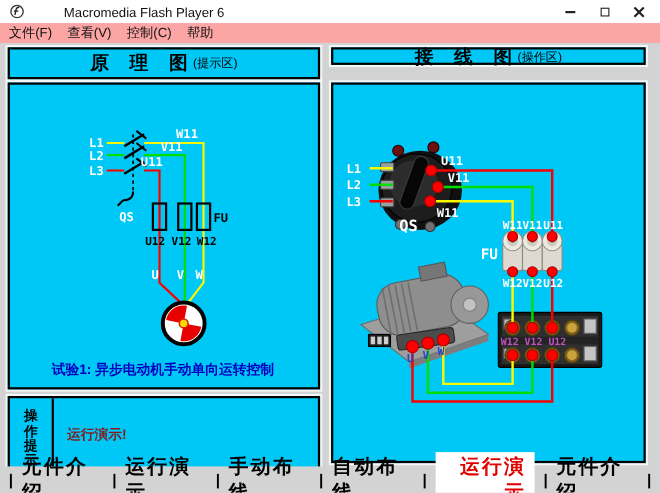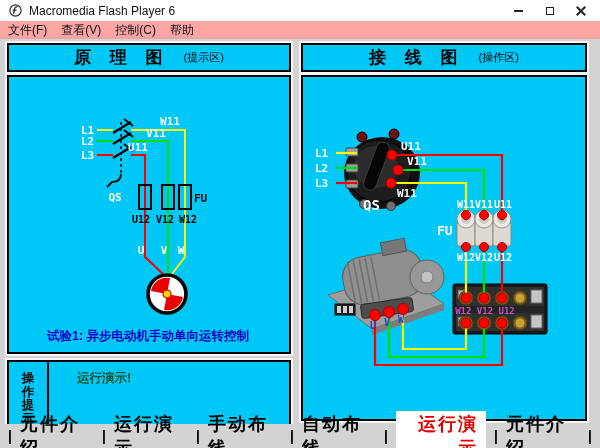--- a/index.html
+++ b/index.html
@@ -1,52 +1,52 @@
 <!DOCTYPE html>
 <html><head>
 <meta charset="utf-8">
 <style>
   * { margin:0; padding:0; box-sizing:border-box; }
   html,body { width:600px; height:448px; overflow:hidden; }
   body { font-family:"Liberation Sans", sans-serif; background:#d3d3d3; position:relative; }
   .window { position:absolute; left:0; top:0; width:600px; height:448px; background:#d3d3d3; }
 
   
-  .titlebar { position:absolute; left:0; top:0; width:600px; height:21px; background:#ffffff; display:flex; align-items:center; }
+  .titlebar { position:absolute; left:0; top:0; width:600px; height:21px; background:#ffffff; display:flex; align-items:center;gap:29px; }
   .app-icon { width:13px; height:13px; margin-left:9px; }
   .title-text { font-size:12px; color:#111; margin-left:7px; }
   .winbtns { position:absolute; right:4px; top:0; height:21px; display:flex; }
   .winbtn { width:31px; height:21px; display:flex; align-items:center; justify-content:center; cursor:default; }
   .glyph-min { width:9px; height:2px; background:#222; }
   .glyph-max { width:8px; height:8px; border:1px solid #222; }
   .glyph-close { position:relative; width:10px; height:10px; }
   .glyph-close i { position:absolute; left:-1px; top:4px; width:12px; height:2px; background:#222; }
   .glyph-close i:first-child { transform:rotate(45deg); }
   .glyph-close i:last-child  { transform:rotate(-45deg); }
 
   
   .menubar { position:absolute; left:0; top:21px; width:600px; height:18px; background:#fca5a5; display:flex; align-items:center; padding-left:8px; }
   .menu-item { font-size:12px; color:#111; margin-right:14px; }
 
   
-  .panel { position:absolute; background:#00c8f6; border:2px solid #000; box-shadow:0 0 0 2px #f6f6f6;gap:16px; }
+  .panel { position:absolute; background:#00c8f6; border:2px solid #000; box-shadow:0 0 0 2px #f6f6f6; }
   .hdr-left  { left:7px;  top:43px; width:284px; height:29px; }
   .main-left { left:7px;  top:75px; width:284px; height:279px; }
   .hint-box  { left:7px;  top:360px; width:284px; height:78px; display:flex; }
-  .hdr-right { left:301px; top:43px; width:286px; height:29px; }
+  .hdr-right { left:301px; top:43px; width:286px; height:16px; }
   .main-right{ left:301px; top:75px; width:286px; height:346px; }
   .panel-hdr { display:flex; align-items:center; justify-content:center; }
   .hdr-big   { font-size:17px; font-weight:bold; color:#000; letter-spacing:7px; }
   .hdr-small { font-size:11px; font-weight:normal; color:#000; margin-left:-2px; }
 
   
   .hint-title { width:40px; border-right:2px solid #000; display:flex; align-items:center; justify-content:center; }
   .hint-title div { width:15px; font-size:12.5px; font-weight:bold; color:#000; line-height:13.5px; word-break:break-all; text-align:center; }
   .hint-text { flex:1; padding:5px 0 0 12px; }
-  .hint-line { color:#14532d; font-size:12.5px; font-weight:bold; line-height:23px; white-space:nowrap; }
+  .hint-line { color:#7f1d1d; font-size:12.5px; font-weight:bold; line-height:23px; white-space:nowrap;margin-top:17px; }
 
   
   .bottombar { position:absolute; left:0; top:424px; width:600px; height:24px; background:#d3d3d3; display:flex; align-items:center; justify-content:center; }
   .nav-sep { font-size:14px; font-weight:bold; color:#000; margin:0 8px; }
   .nav-item { font-size:18px; font-weight:bold; color:#000; letter-spacing:2px; cursor:default; }
   .nav-item.active { background:#ffffff; color:#e00000; padding:1px 8px;text-align:right; }
 
   svg { display:block; }
   text { font-family:"DejaVu Sans Mono", monospace; font-weight:bold; }
   .cjk { font-family:"Liberation Sans", sans-serif; }

